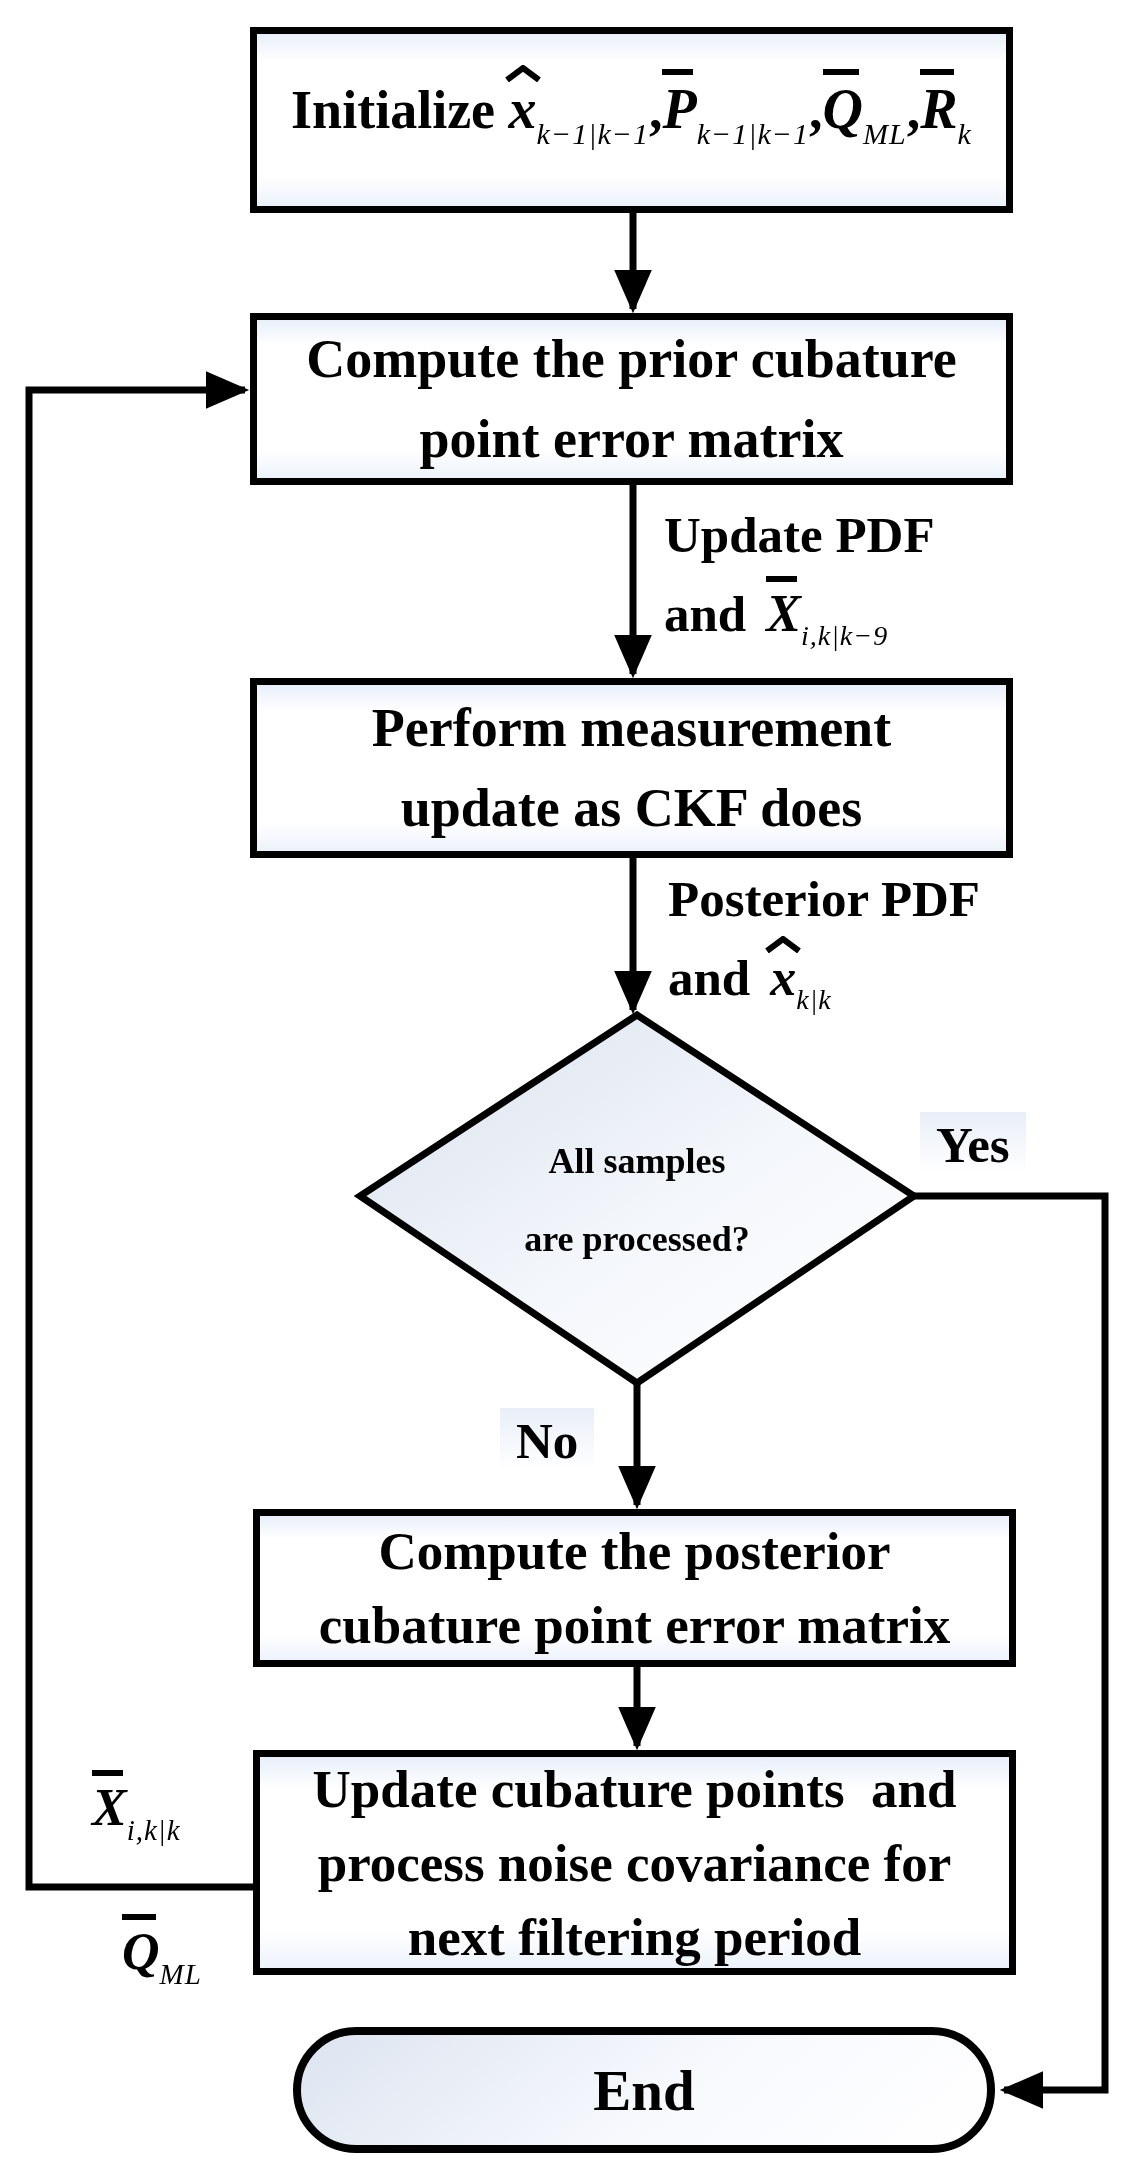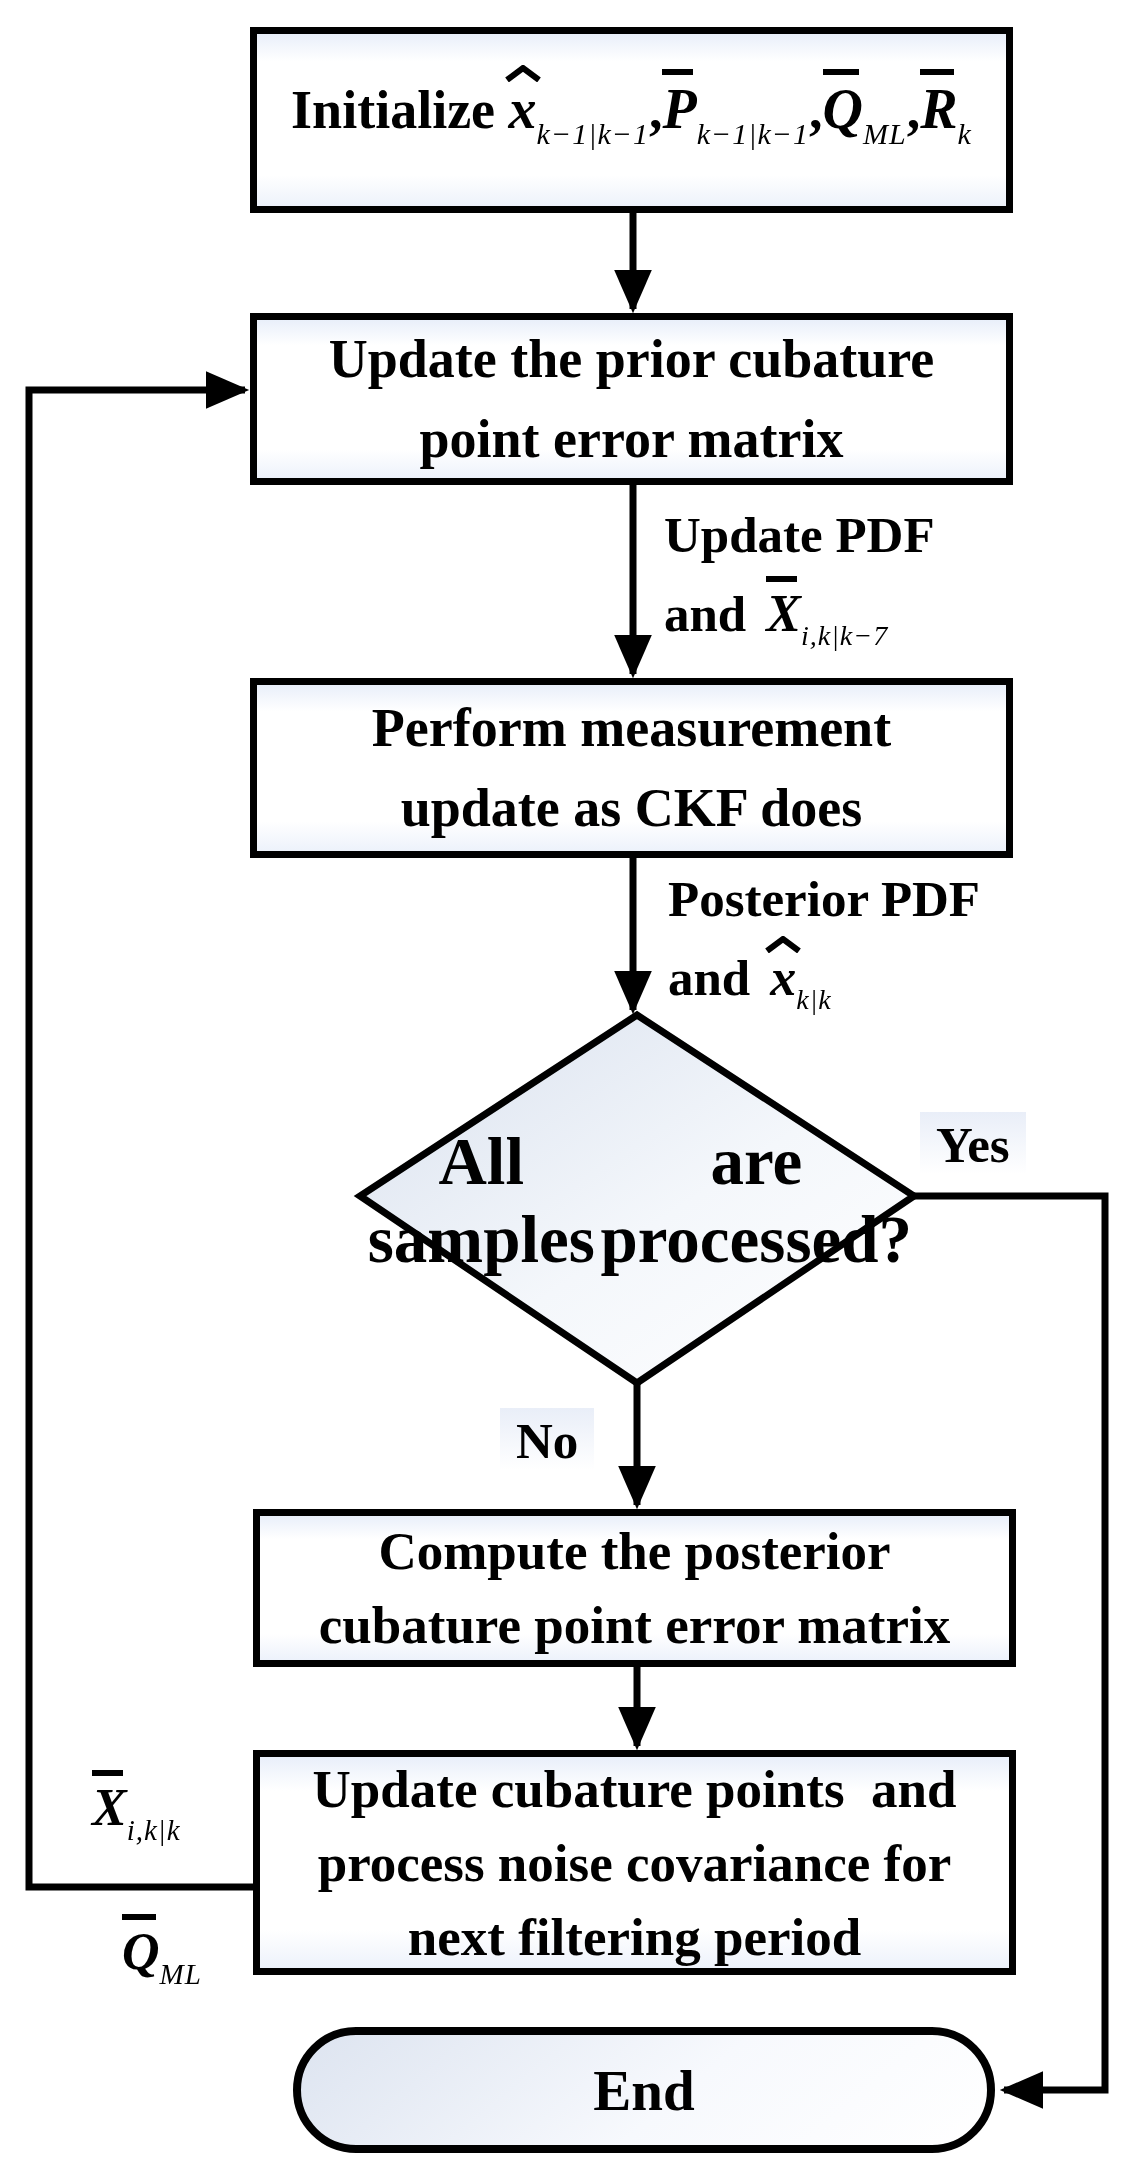--- a/index.html
+++ b/index.html
@@ -77,22 +77,22 @@
   .yesno{
     position:absolute;
     font-weight:bold;font-size:51px;line-height:1;
     padding:8px 16px 10px 16px;
     background:linear-gradient(180deg,#e9eef8 0%,#ffffff 90%);
   }
   
   .diamond-label{
     position:absolute;
     left:362px;top:1112px;width:550px;height:176px;
-    display:flex;flex-direction:row;align-items:center;justify-content:center;
-    font-weight:bold;font-size:67px;line-height:78px;text-align:center;
+    display:flex;flex-direction:column;align-items:center;justify-content:center;
+    font-weight:bold;font-size:36px;line-height:78px;text-align:center;
   }
   .terminal{
     position:absolute;
     left:293px;top:2027px;width:702px;height:126px;
     box-sizing:border-box;
     border:8px solid #000;border-radius:64px;
     display:flex;align-items:center;justify-content:center;
     font-weight:bold;font-size:57px;
     background:linear-gradient(140deg,#dde4f0 0%,#f7f9fd 55%,#ffffff 100%);
   }
@@ -129,28 +129,28 @@
 
   <div class="box dotshadow" style="left:250px;top:27px;width:763px;height:186px;">
     <div class="box-line nowrap">
       <span>Initialize</span><span>&nbsp;</span><span class="mterm"><span class="mbase"><svg class="hat-mark" viewBox="0 0 38 17">
               <path d="M3 15 L19 3 L35 15" fill="none" stroke="#000" stroke-width="6"></path>
             </svg><span class="mletter">x</span></span><span class="msub">k−1|k−1</span><span class="msep">,</span></span><span class="mterm"><span class="mbase"><span class="bar-mark"></span><span class="mletter">P</span></span><span class="msub">k−1|k−1</span><span class="msep">,</span></span><span class="mterm"><span class="mbase"><span class="bar-mark"></span><span class="mletter">Q</span></span><span class="msub">ML</span><span class="msep">,</span></span><span class="mterm"><span class="mbase"><span class="bar-mark"></span><span class="mletter">R</span></span><span class="msub">k</span><span class="msep"></span></span>
     </div>
   </div>
 
   <div class="box dotshadow" style="left:250px;top:313px;width:763px;height:172px;">
-    <div class="box-line">Update the prior cubature</div>
+    <div class="box-line">Compute the prior cubature</div>
     <div class="box-line">point error matrix</div>
   </div>
 
   <div class="edge-label" style="left:664px;top:496px;">
     <div>Update PDF</div>
     <div>
-      <span>and</span><span class="mterm m-small"><span class="mbase"><span class="bar-mark"></span><span class="mletter">X</span></span><span class="msub">i,k|k−7</span></span>
+      <span>and</span><span class="mterm m-small"><span class="mbase"><span class="bar-mark"></span><span class="mletter">X</span></span><span class="msub">i,k|k−9</span></span>
     </div>
   </div>
 
   <div class="box dotshadow" style="left:250px;top:678px;width:763px;height:180px;">
     <div class="box-line">Perform measurement</div>
     <div class="box-line">update as CKF does</div>
   </div>
 
   <div class="edge-label" style="left:668px;top:860px;">
     <div>Posterior PDF</div>

